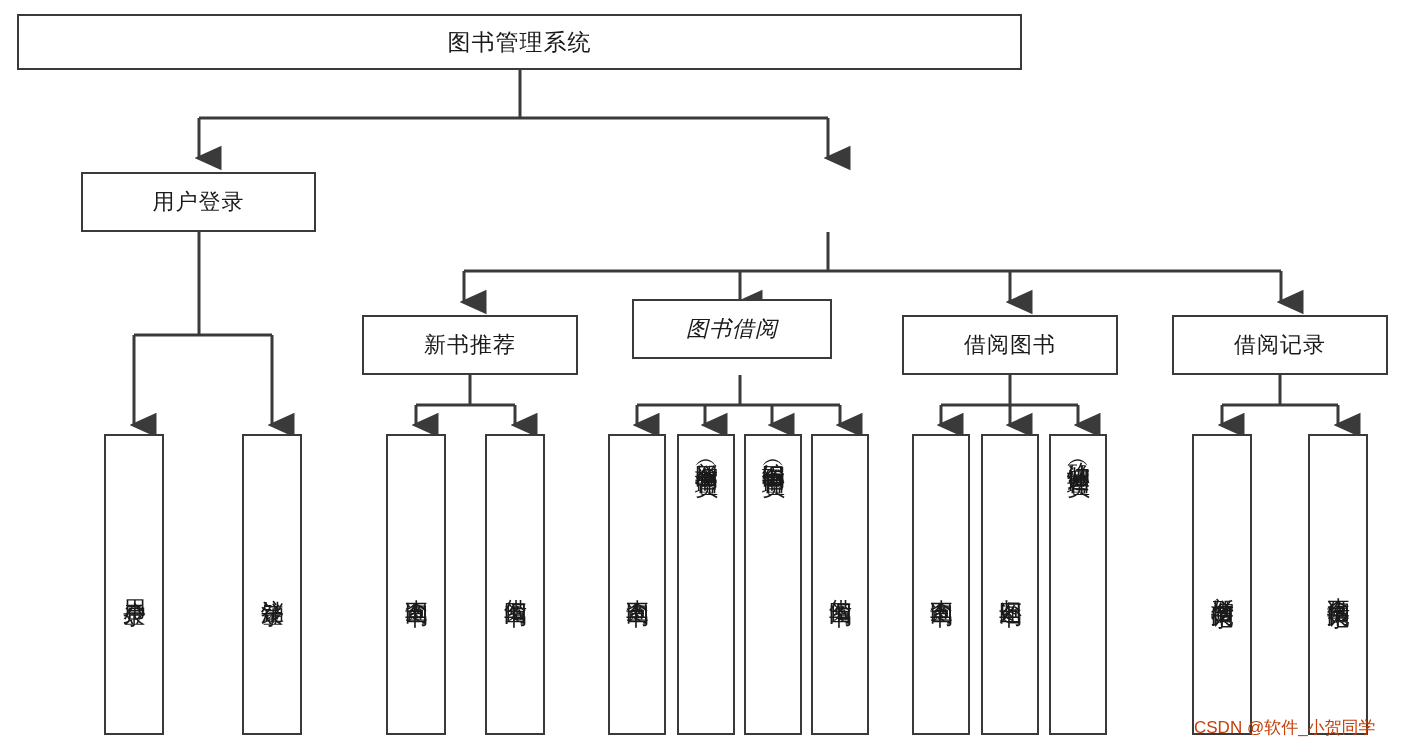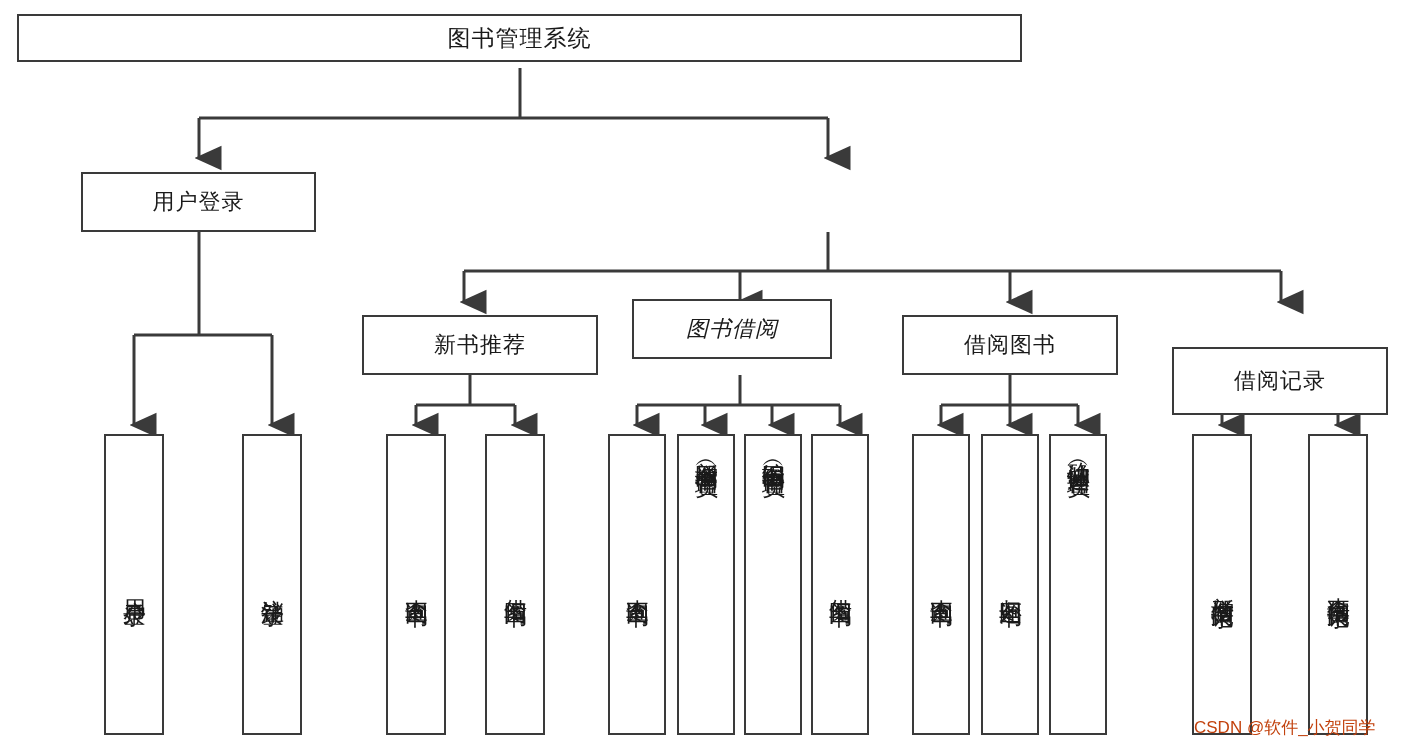--- a/index.html
+++ b/index.html
@@ -119,38 +119,38 @@
       <path d="M 1010 405 L 1010 425" marker-end="url(#arrow)"></path>
       <path d="M 1078 405 L 1078 425" marker-end="url(#arrow)"></path>
 
       <path d="M 1280 375 L 1280 405"></path>
       <path d="M 1222 405 L 1338 405"></path>
       <path d="M 1222 405 L 1222 425" marker-end="url(#arrow)"></path>
       <path d="M 1338 405 L 1338 425" marker-end="url(#arrow)"></path>
     </g>
   </svg>
 
-  <div class="node horiz" id="root-node" style="left:17px; top:14px; width:1005px; height:48px;">
+  <div class="node horiz" id="root-node" style="left:17px; top:14px; width:1005px; height:56px;">
     <span class="node-label">图书管理系统</span>
   </div>
 
   <div class="node horiz" style="left:81px; top:172px; width:235px; height:60px;">
     <span class="node-label">用户登录</span>
   </div>
 
-  <div class="node horiz" style="left:362px; top:315px; width:236px; height:60px;">
+  <div class="node horiz" style="left:362px; top:315px; width:216px; height:60px;">
     <span class="node-label">新书推荐</span>
   </div>
   <div class="node horiz" style="left:632px; top:299px; width:200px; height:60px;font-style:italic;">
     <span class="node-label">图书借阅</span>
   </div>
   <div class="node horiz" style="left:902px; top:315px; width:216px; height:60px;">
     <span class="node-label">借阅图书</span>
   </div>
-  <div class="node horiz" style="left:1172px; top:315px; width:216px; height:68px;margin-top:32px;">
+  <div class="node horiz" style="left:1172px; top:315px; width:216px; height:60px;">
     <span class="node-label">借阅记录</span>
   </div>
 
   <div class="node vert centered" style="left:104px; top:434px; width:60px; height:301px;">
     <span class="node-label">用户登录</span>
   </div>
   <div class="node vert centered" style="left:242px; top:434px; width:60px; height:301px;">
     <span class="node-label">注销登录</span>
   </div>
 

